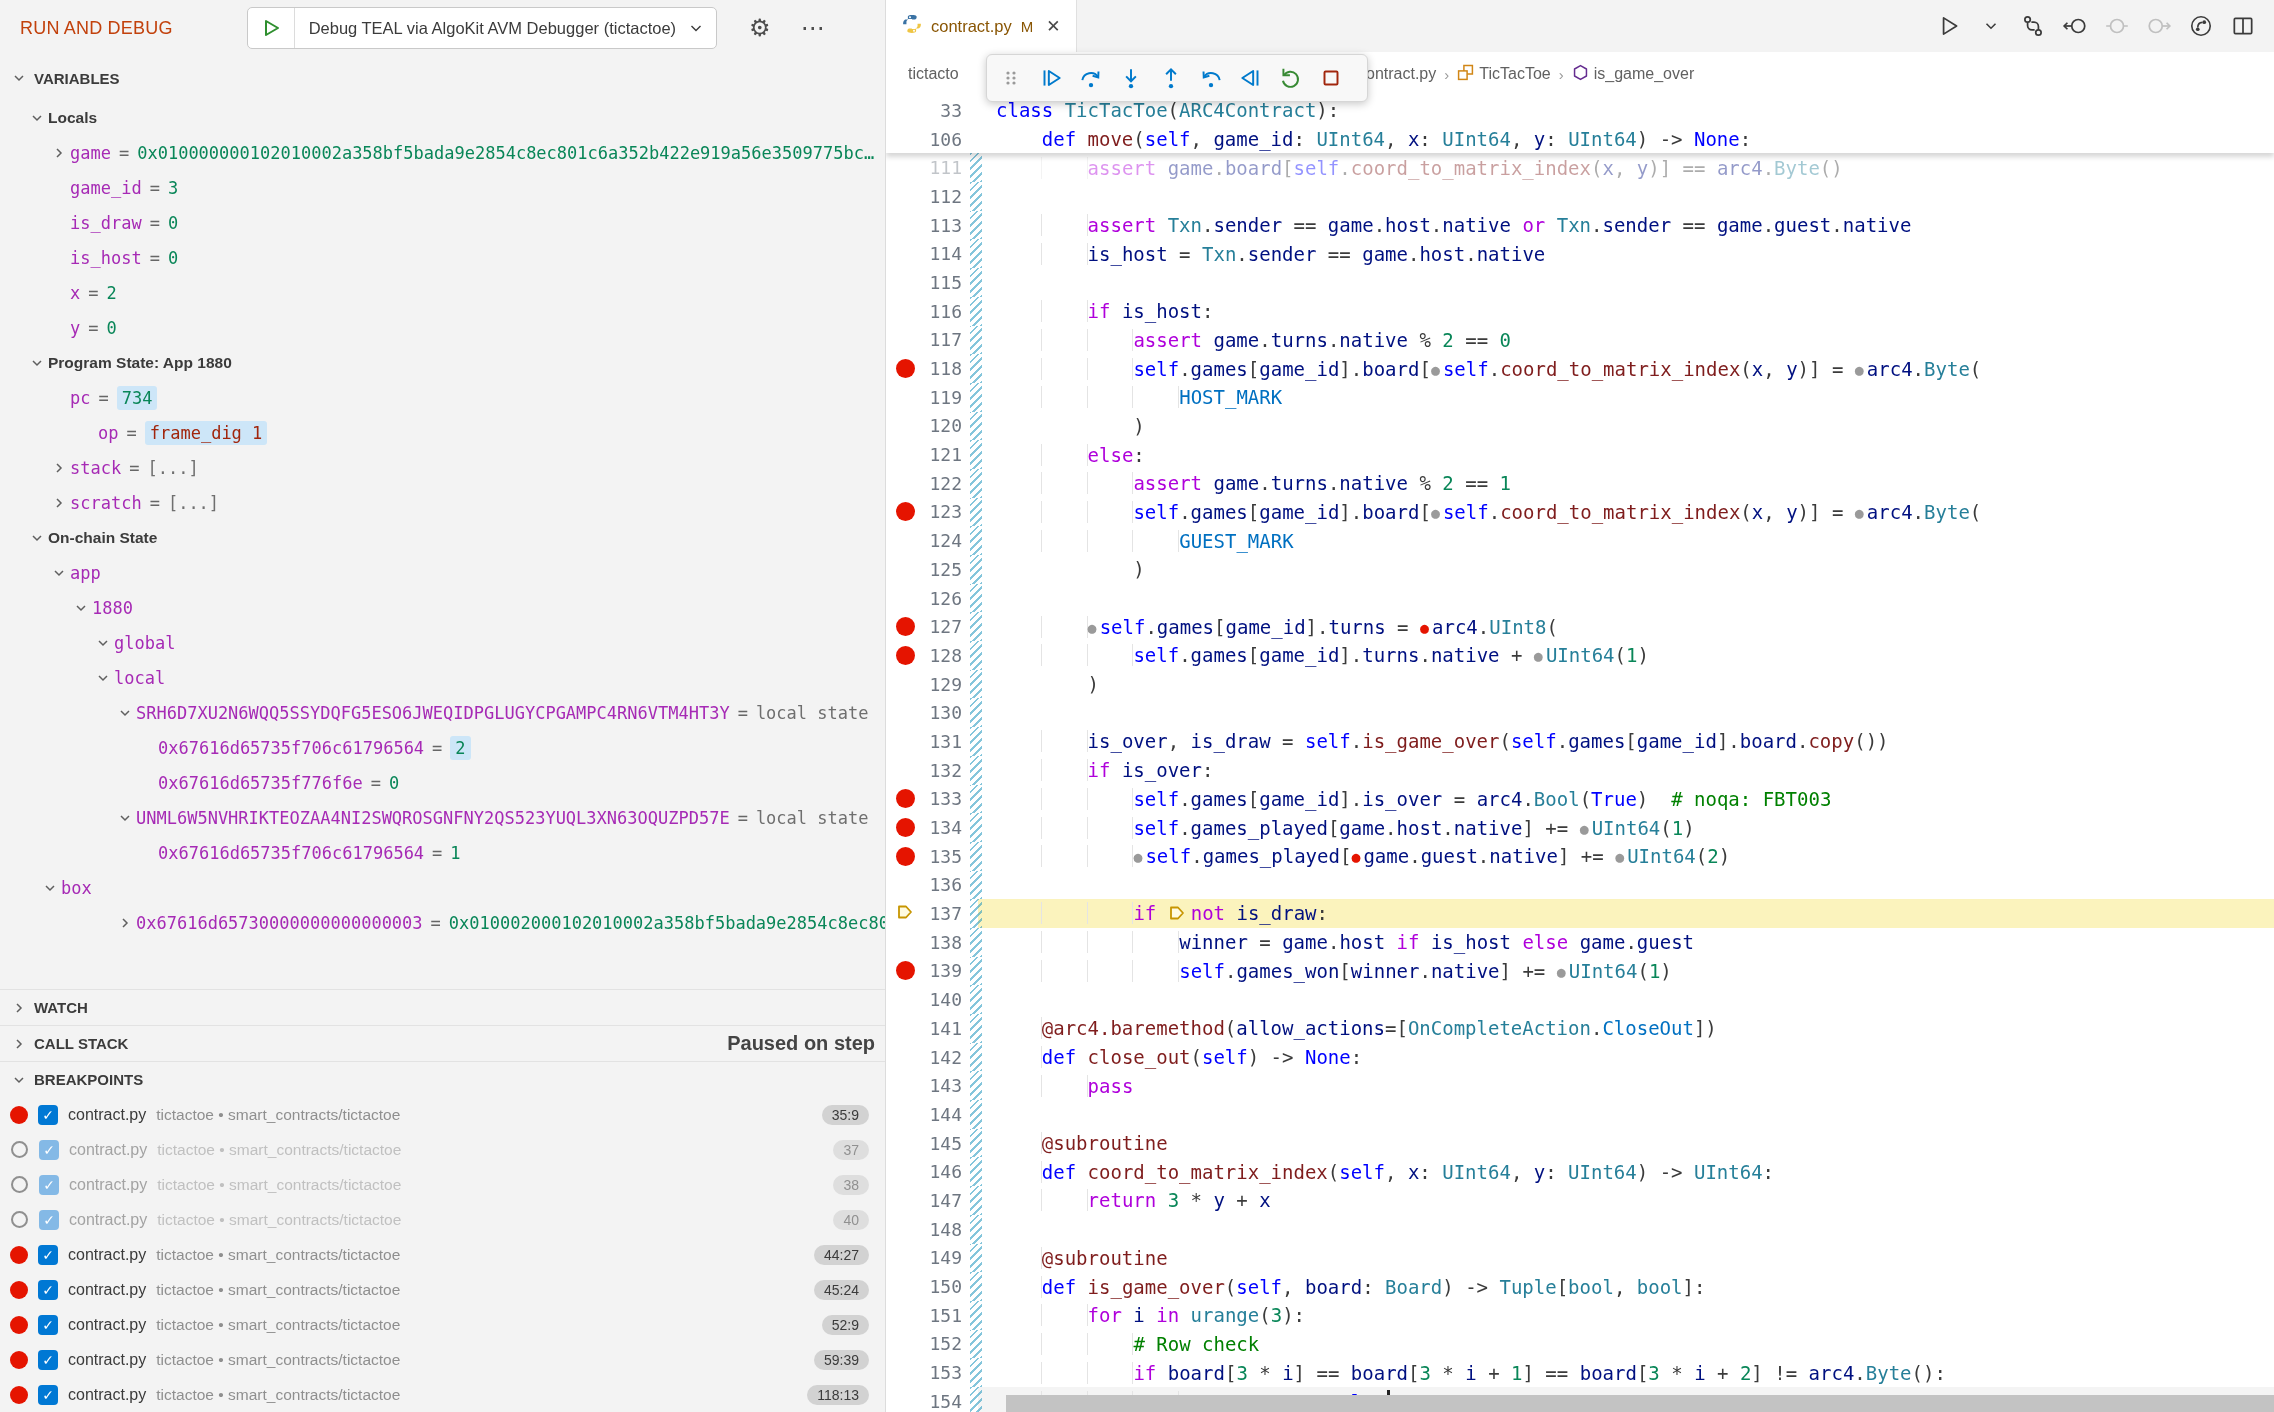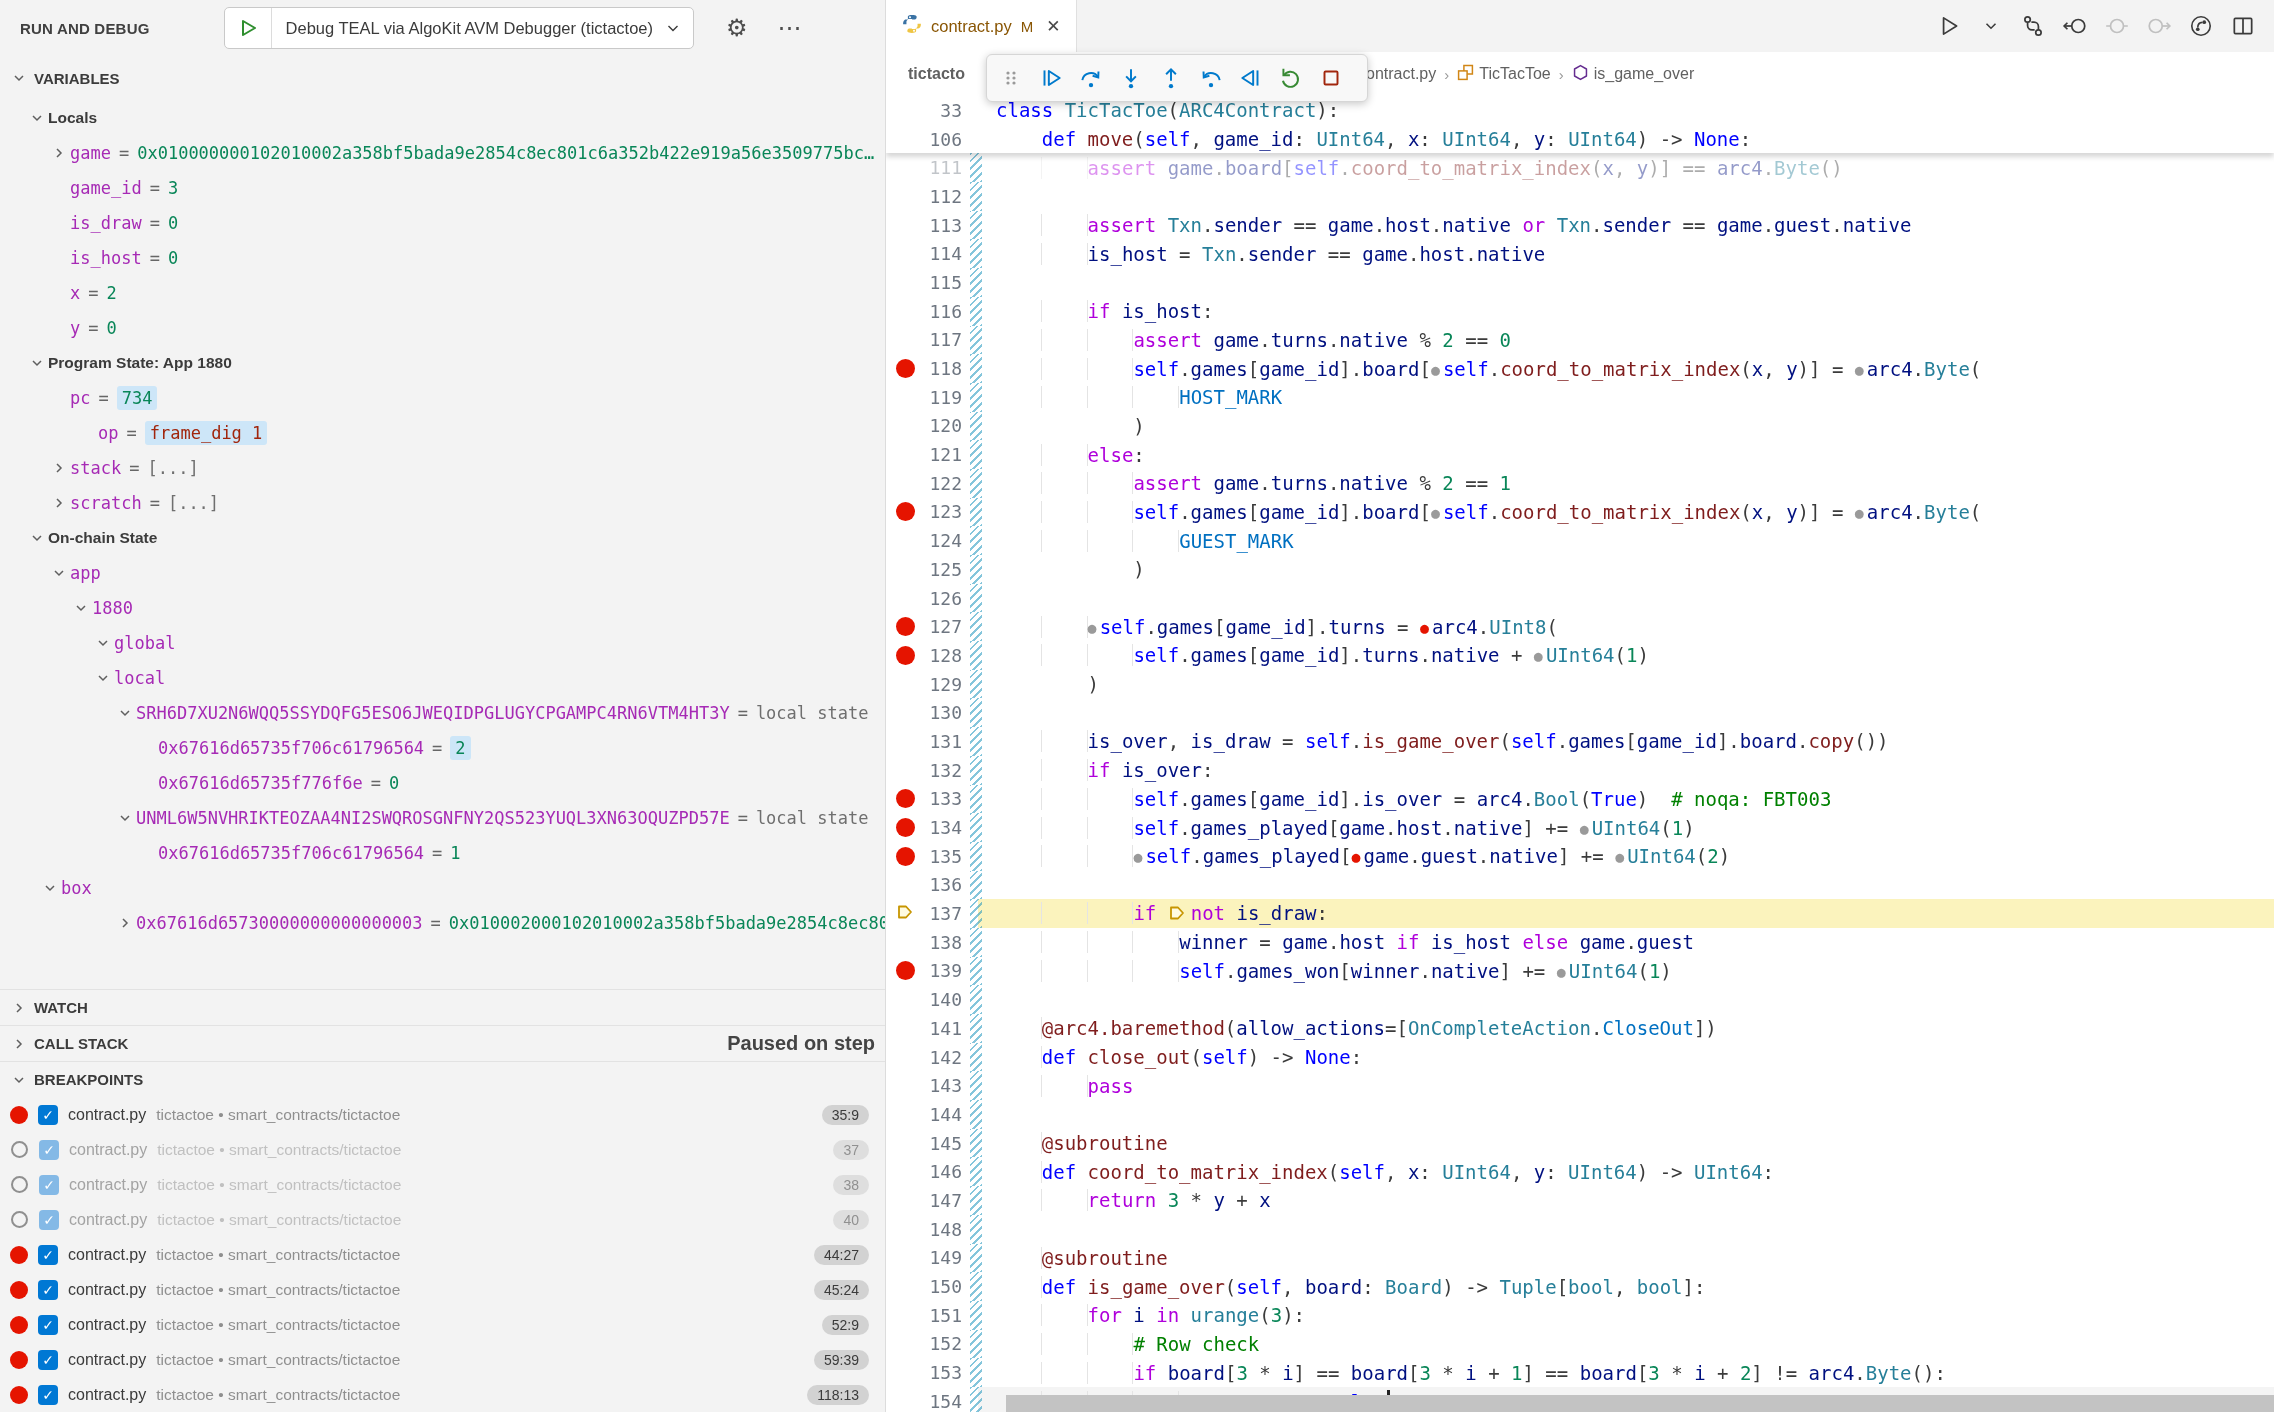--- a/index.html
+++ b/index.html
@@ -3,21 +3,21 @@
 <meta charset="utf-8">
 <style>
   html,body{margin:0;padding:0;background:#fff;}
   body{width:2274px;height:1412px;overflow:hidden;font-family:"Liberation Sans",sans-serif;
        -webkit-font-smoothing:antialiased;color:#3b3b3b;}
   .app{display:flex;width:2274px;height:1412px;}
 
   
   .sidebar{width:885px;flex:none;background:#f3f3f3;display:flex;flex-direction:column;overflow:hidden;}
   .side-top{height:56px;flex:none;display:flex;align-items:center;padding:0 12px 0 20px;gap:14px;}
-  .side-title{font-size:15px;font-weight:700;color:#404040;letter-spacing:.2px;white-space:nowrap;}
+  .side-title{font-size:18px;font-weight:400;color:#c2410c;letter-spacing:.2px;white-space:nowrap;}
   .cfg{display:flex;align-items:center;height:40px;background:#fff;border:1px solid #c9c9c9;border-radius:5px;overflow:hidden;margin-left:60px;}
   .cfg-play{width:46px;height:100%;display:flex;align-items:center;justify-content:center;border-right:1px solid #dcdcdc;cursor:pointer;}
   .cfg-label{padding:0 10px 0 14px;font-size:16.5px;color:#3b3b3b;white-space:nowrap;}
   .cfg-chev{padding:0 12px 0 2px;display:flex;align-items:center;}
   .gear{font-size:24px;color:#4d4d4d;margin-left:18px;cursor:pointer;}
   .moredots{font-size:24px;color:#4d4d4d;margin-left:16px;cursor:pointer;letter-spacing:2px;}
 
   .sech{height:35px;flex:none;display:flex;align-items:center;gap:4px;padding:0 10px 0 8px;
         border-top:1px solid #e2e2e2;font-size:15px;font-weight:700;color:#3b3b3b;}
   .sech .chev{width:22px;display:flex;justify-content:center;flex:none;}
@@ -54,21 +54,21 @@
   .editor{flex:1;display:flex;flex-direction:column;position:relative;background:#fff;border-left:1px solid #dcdcdc;overflow:hidden;}
   .tabbar{height:52px;flex:none;background:#f3f3f3;display:flex;align-items:stretch;}
   .tab{background:#fff;display:flex;align-items:center;gap:9px;padding:0 16px;border-right:1px solid #e0e0e0;cursor:pointer;}
   .tab-label{font-size:16.5px;color:#895503;}
   .tab-m{font-size:15px;color:#895503;}
   .tab-x{font-size:17px;color:#4a4a4a;margin-left:4px;}
   .eactions{margin-left:auto;display:flex;align-items:center;gap:8px;padding-right:14px;}
   .eabtn{width:34px;height:34px;display:flex;align-items:center;justify-content:center;cursor:pointer;border-radius:5px;}
 
   .crumbbar{height:44px;flex:none;background:#fff;position:relative;display:flex;align-items:center;}
-  .crumb-first{position:absolute;left:22px;font-size:16px;color:#616161;font-weight:bold;}
+  .crumb-first{position:absolute;left:22px;font-size:16px;color:#616161;}
   .crumb-rest{position:absolute;left:472px;display:flex;align-items:center;gap:6px;font-size:16px;color:#616161;}
   .crumb-sep{color:#9a9a9a;font-size:15px;padding:0 2px;}
   .crumb-item{display:flex;align-items:center;gap:5px;cursor:pointer;}
 
   .dbgtoolbar{position:absolute;left:100px;top:54px;width:372px;height:46px;background:#f8f8f8;border:1px solid #d6d6d6;
               border-radius:6px;box-shadow:0 2px 8px rgba(0,0,0,.22);display:flex;align-items:center;z-index:30;padding:0 4px;}
   .dtb{width:40px;height:40px;display:flex;align-items:center;justify-content:center;cursor:pointer;border-radius:5px;}
 
   .codewrap{flex:1;display:flex;flex-direction:column;position:relative;overflow:hidden;}
   .sticky{flex:none;background:#fff;box-shadow:0 4px 5px rgba(0,0,0,.16);position:relative;z-index:10;}

